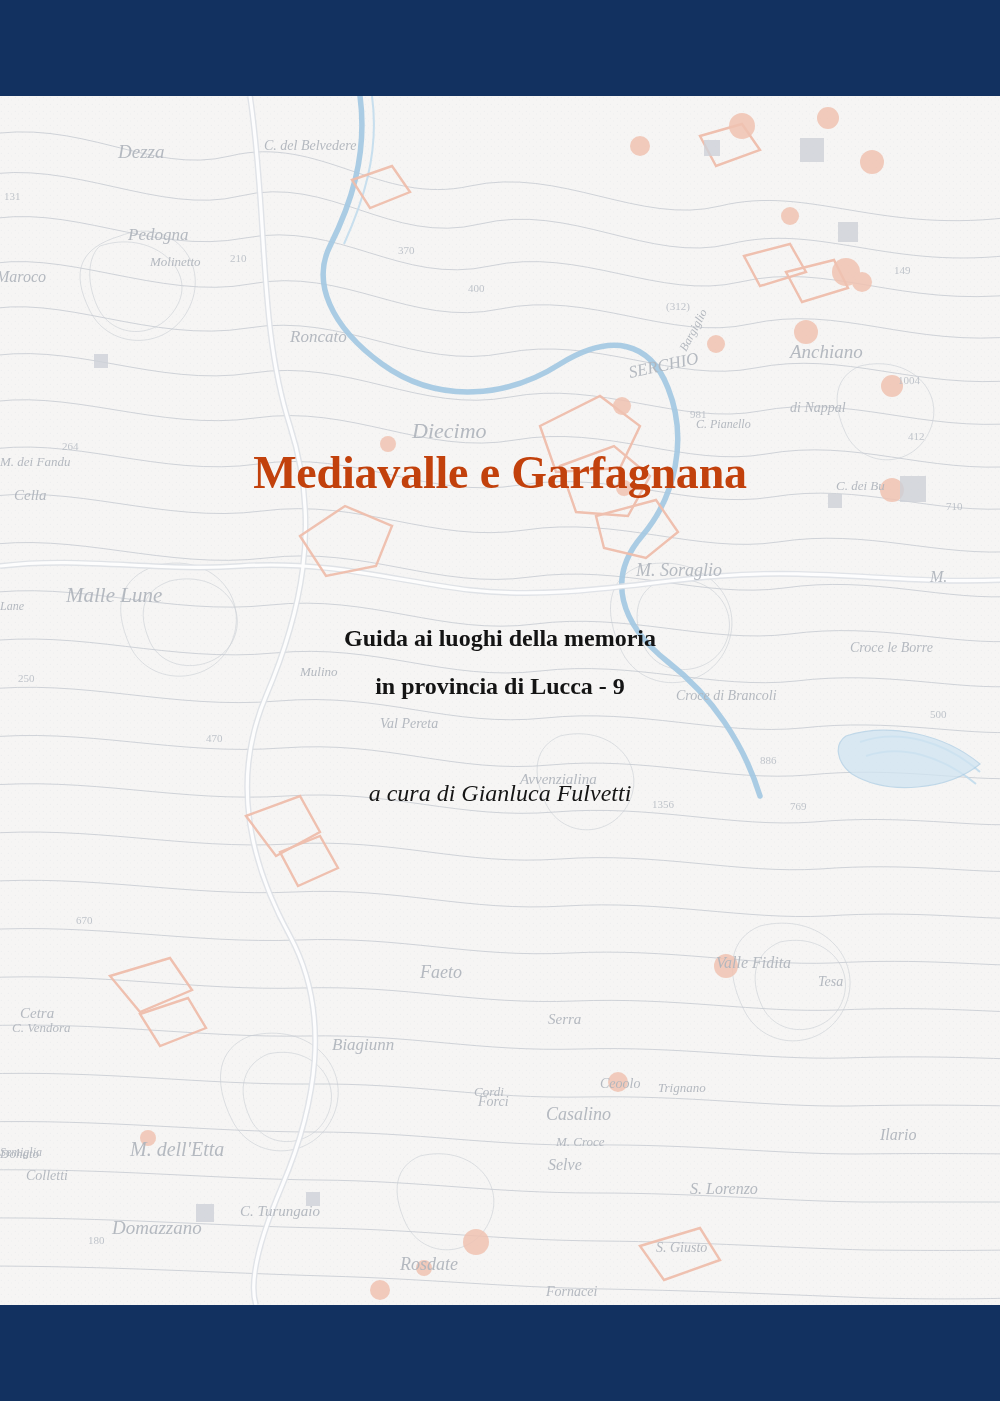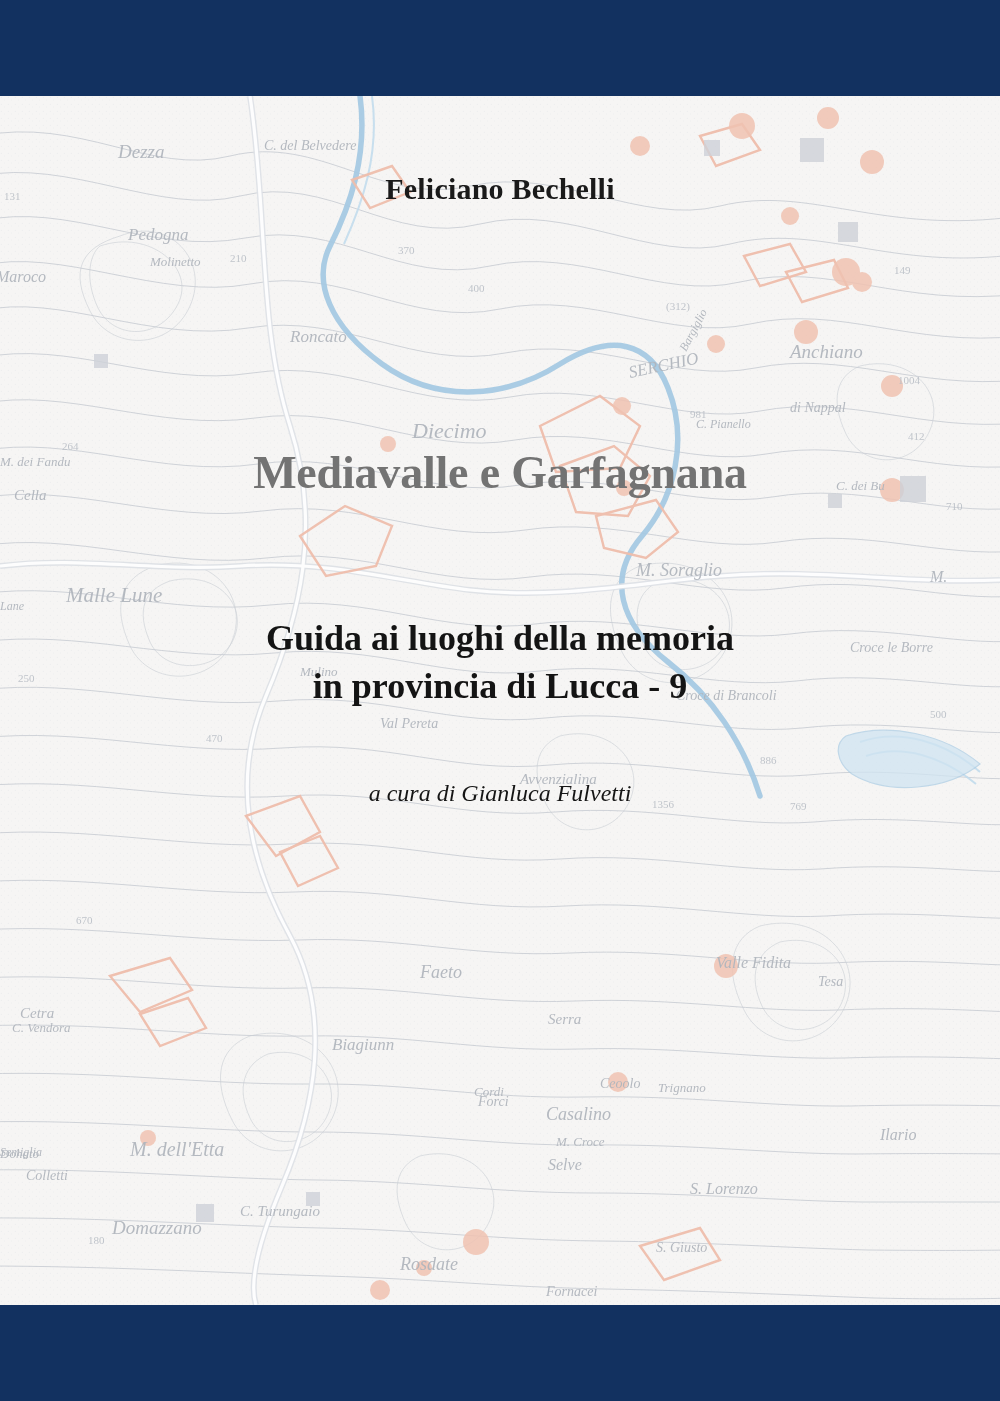--- a/index.html
+++ b/index.html
@@ -103,29 +103,29 @@
     font-weight: bold;
     color: #1a1a1a;
     letter-spacing: 0.2px;
   }
   .title {
     position: absolute;
     top: 346px;
     width: 1000px;
     font-size: 46px;
     font-weight: bold;
-    color: #737373;
+    color: #c2410c;
     line-height: 62px;
     letter-spacing: -0.2px;
   }
   .subtitle {
     position: absolute;
     top: 518px;
     width: 1000px;
-    font-size: 36px;
+    font-size: 24px;
     font-weight: bold;
     color: #141414;
     line-height: 48px;
   }
   .editor {
     position: absolute;
     top: 684px;
     width: 1000px;
     font-size: 24px;
     font-style: italic;
@@ -352,21 +352,20 @@
         <path d="M41,36 L46,44 L43,45 L39,39 Z"></path>
       </g>
     </svg>
   </div>
   <div class="pub-name">
     <div>Istituto Storico della Resistenza e dell'Età</div>
     <div>Contemporanea in Provincia di Lucca</div>
   </div>
 
   <div class="content">
-    <div class="author">Feliciano Bechelli</div>
     <div class="title">
       <div>Mediavalle e Garfagnana</div>
     </div>
     <div class="subtitle">
       <div>Guida ai luoghi della memoria</div>
       <div>in provincia di Lucca - 9</div>
     </div>
     <div class="editor">a cura di Gianluca Fulvetti</div>
   </div>
 

